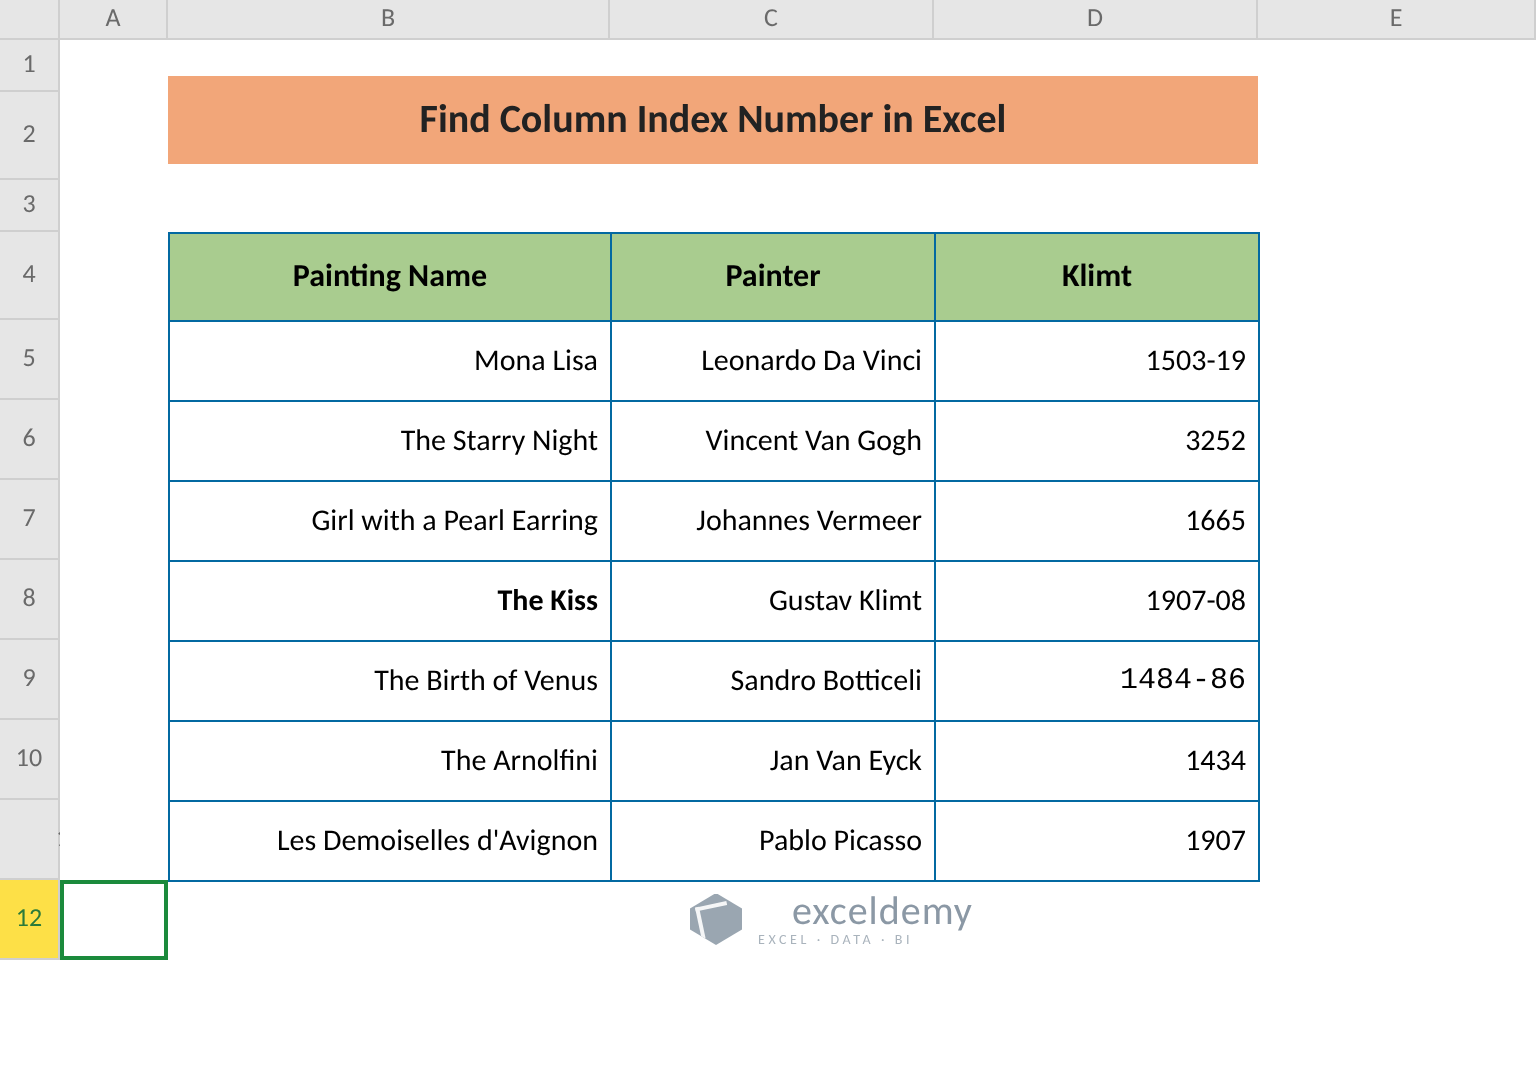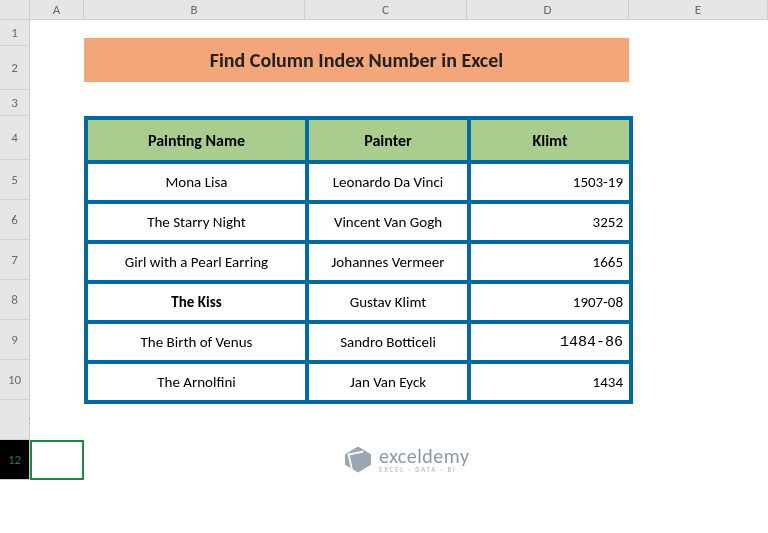--- a/index.html
+++ b/index.html
@@ -42,21 +42,21 @@
     background: #e6e6e6;
     border-right: 1px solid #cfcfcf;
   }
   .row-headers div {
     border-bottom: 1px solid #cfcfcf;
     color: #6a6a6a;
     font-size: 13px;
     text-align: center;
   }
   .row-headers div.selected {
-    background: #000000;
+    background: #fde047;
     color: #2a7a3a;
     font-weight: 500;
   }
   
   .sheet {
     position: absolute;
     top: 20px; left: 30px;
     width: 738px;
     height: 513px;
     background: #ffffff;
@@ -81,32 +81,32 @@
     border: 1px solid #f2a679;
   }
   
   .data-table {
     position: absolute;
     border-collapse: collapse;
     font-size: 15px;
     table-layout: fixed;
   }
   .data-table th, .data-table td {
-    border: 4px solid #0369a1;
+    border: 1px solid #0369a1;
     padding: 0 6px;
     white-space: nowrap;
     overflow: hidden;
   }
   .data-table th {
     background: #a9cc8f;
     font-weight: 700;
     font-size: 16px;
     text-align: center;
   }
-  .data-table td.text { text-align: center; }
+  .data-table td.text { text-align: right; }
   .data-table td.num { text-align: right; }
   
   .logo {
     position: absolute;
     display: flex;
     align-items: center;
     gap: 8px;
     color: #8b98a5;
   }
   .logo-icon {
@@ -120,21 +120,21 @@
     position: absolute;
     left: 4px; top: 5px;
     width: 14px; height: 14px;
     border: 2px solid #fff;
     border-right: none;
     border-bottom: none;
     transform: rotate(-12deg);
     opacity: .9;
   }
   .logo-text { line-height: 1; }
-  .logo-text .big { font-size: 20px; letter-spacing: .5px; }
+  .logo-text .big { font-size: 20px; letter-spacing: .5px; margin-left: 17px; }
   .logo-text .small { font-size: 7px; letter-spacing: 1.8px; color:#a9b3bc; }
   
   .sel-cell {
     position: absolute;
     border: 2px solid #1b8a3c;
     pointer-events: none;
   }
 </style>
 </head>
 <body>
@@ -202,20 +202,25 @@
           <tr>
             <td class="text" style="height: 40px; margin-left: 40px;">The Birth of Venus</td>
             <td class="text" style="height: 40px;">Sandro Botticeli</td>
             <td class="num" style="height: 40px; font-family: Liberation Mono, monospace;">1484-86</td>
           </tr>
           <tr>
             <td class="text" style="height: 40px;">The Arnolfini</td>
             <td class="text" style="height: 40px;">Jan Van Eyck</td>
             <td class="num" style="height: 40px;">1434</td>
           </tr>
+          <tr>
+            <td class="text" style="height: 40px;">Les Demoiselles d'Avignon</td>
+            <td class="text" style="height: 40px;">Pablo Picasso</td>
+            <td class="num" style="height: 40px;">1907</td>
+          </tr>
         </tbody>
     </table>
 
     <div class="logo" id="logo" style="left: 315px; top: 426px;">
       <div class="logo-icon"></div>
       <div class="logo-text">
         <div class="big">exceldemy</div>
         <div class="small">EXCEL · DATA · BI</div>
       </div>
     </div>

